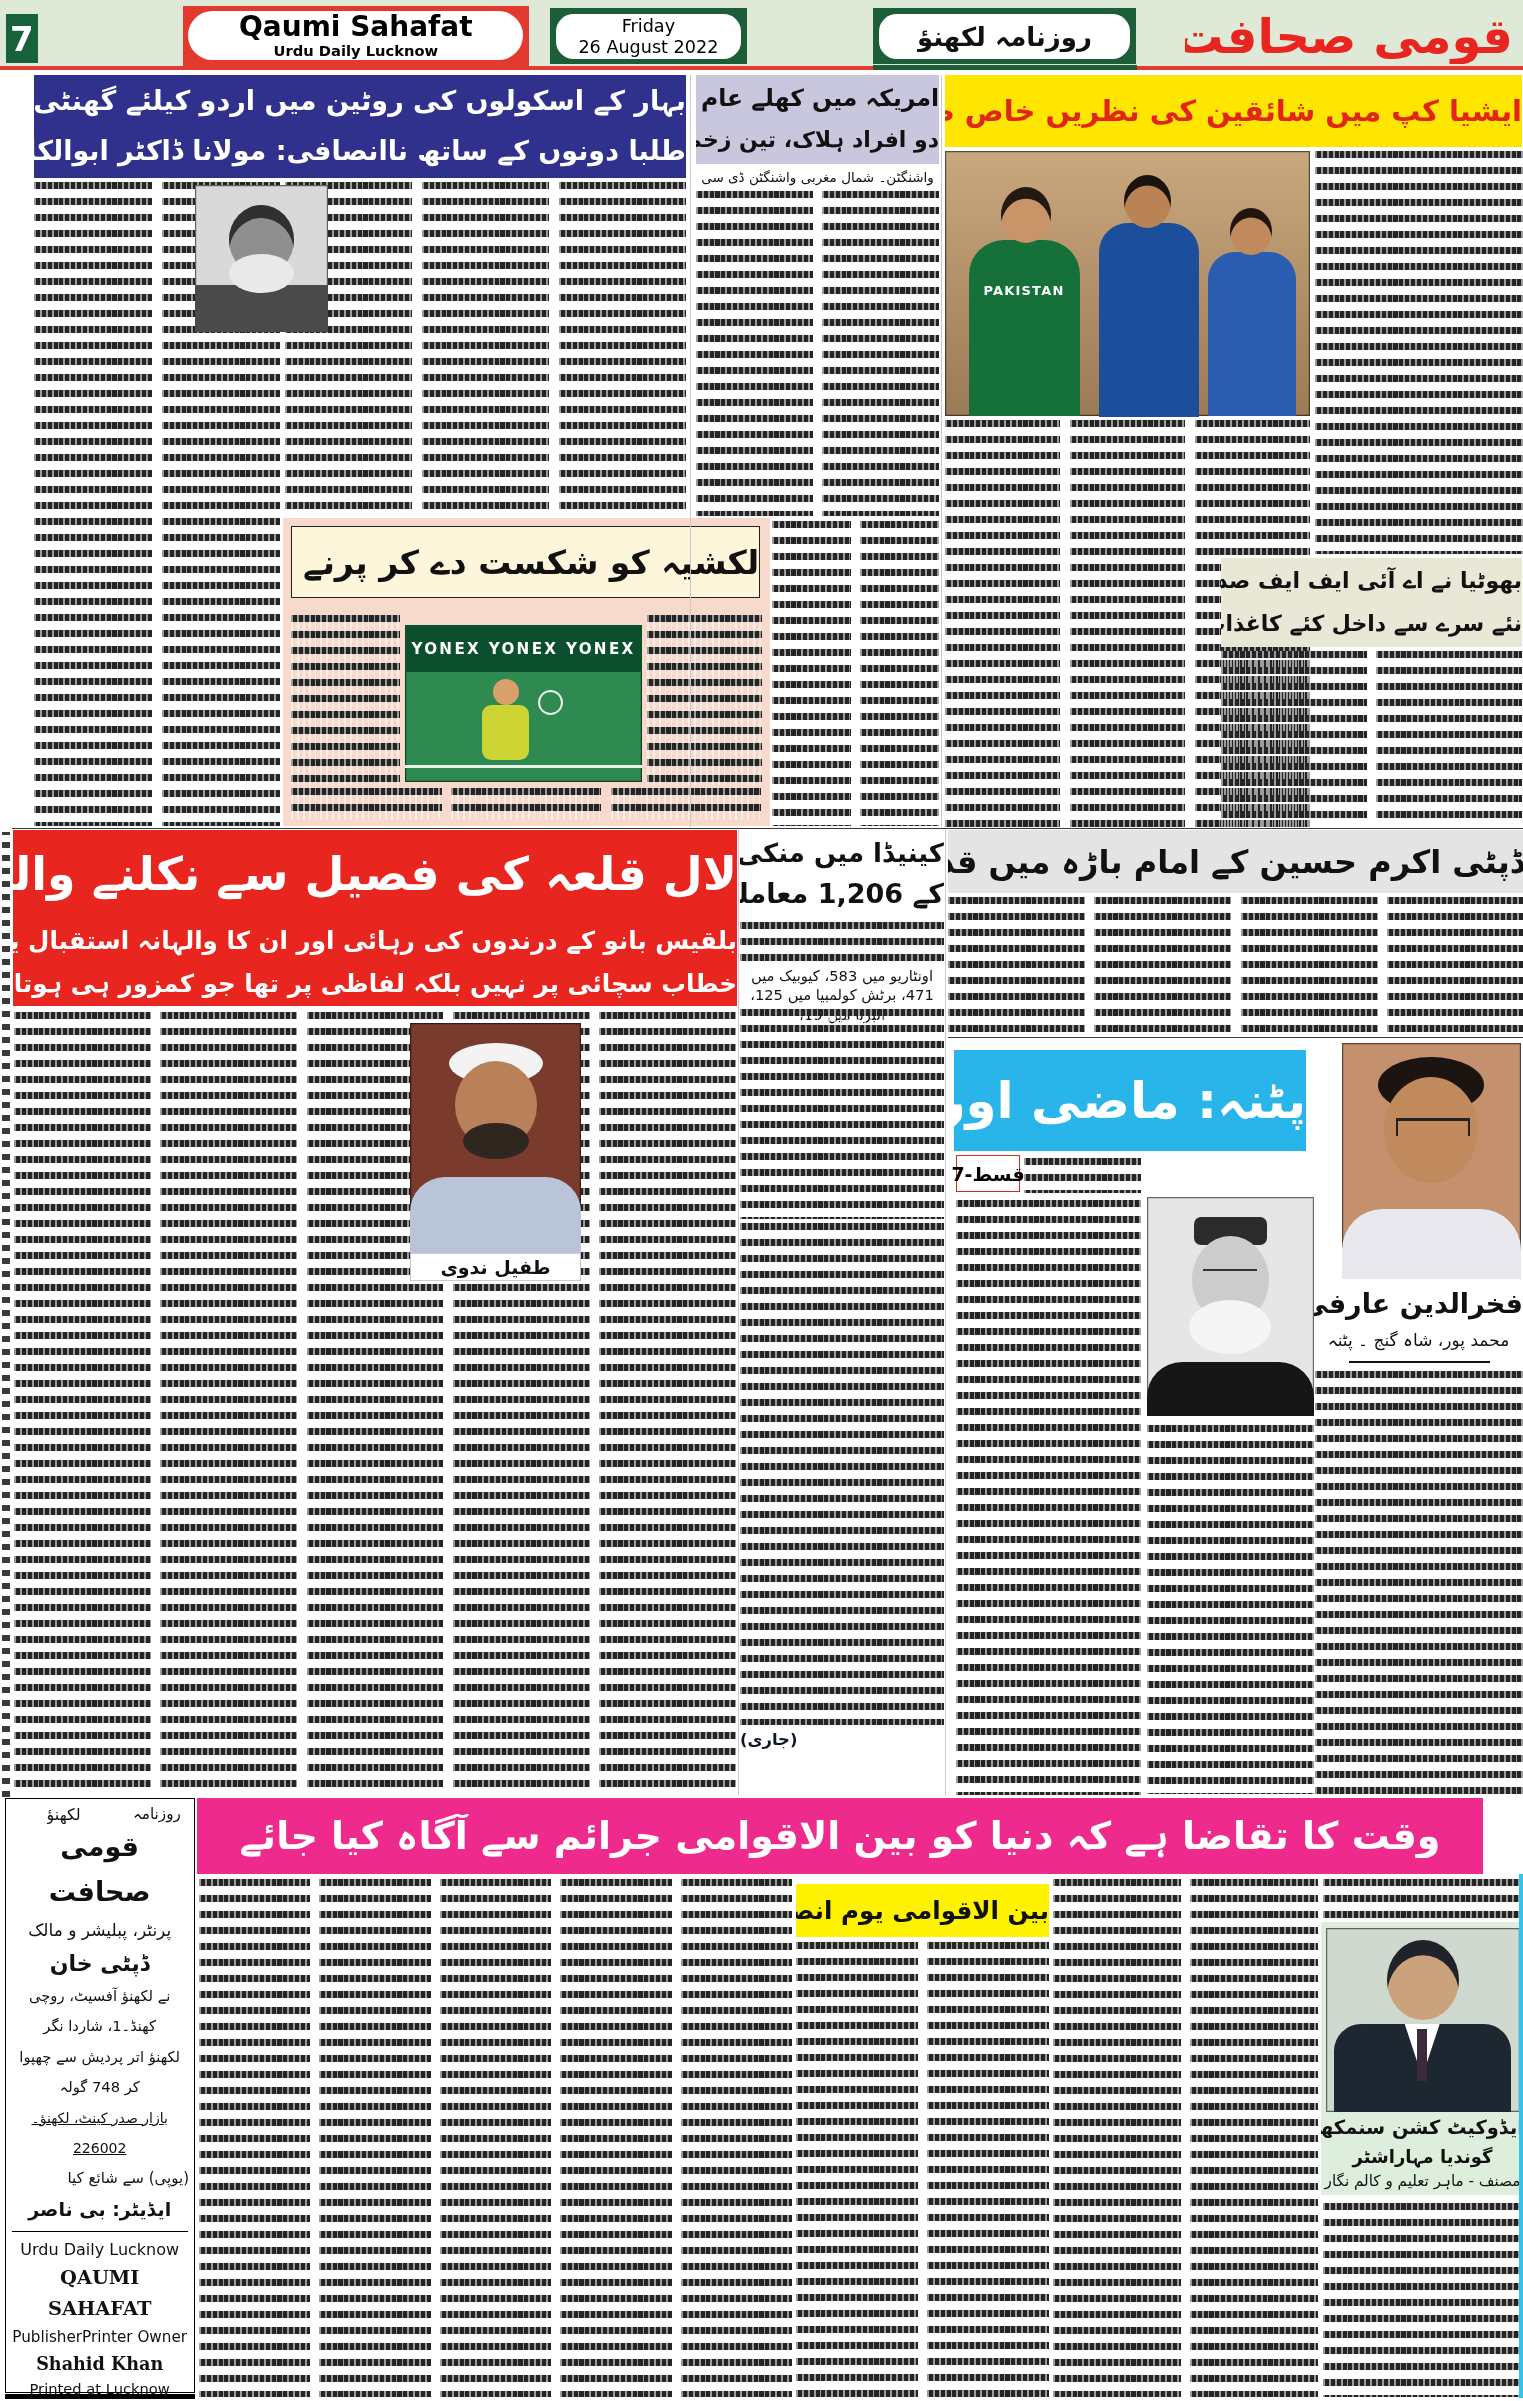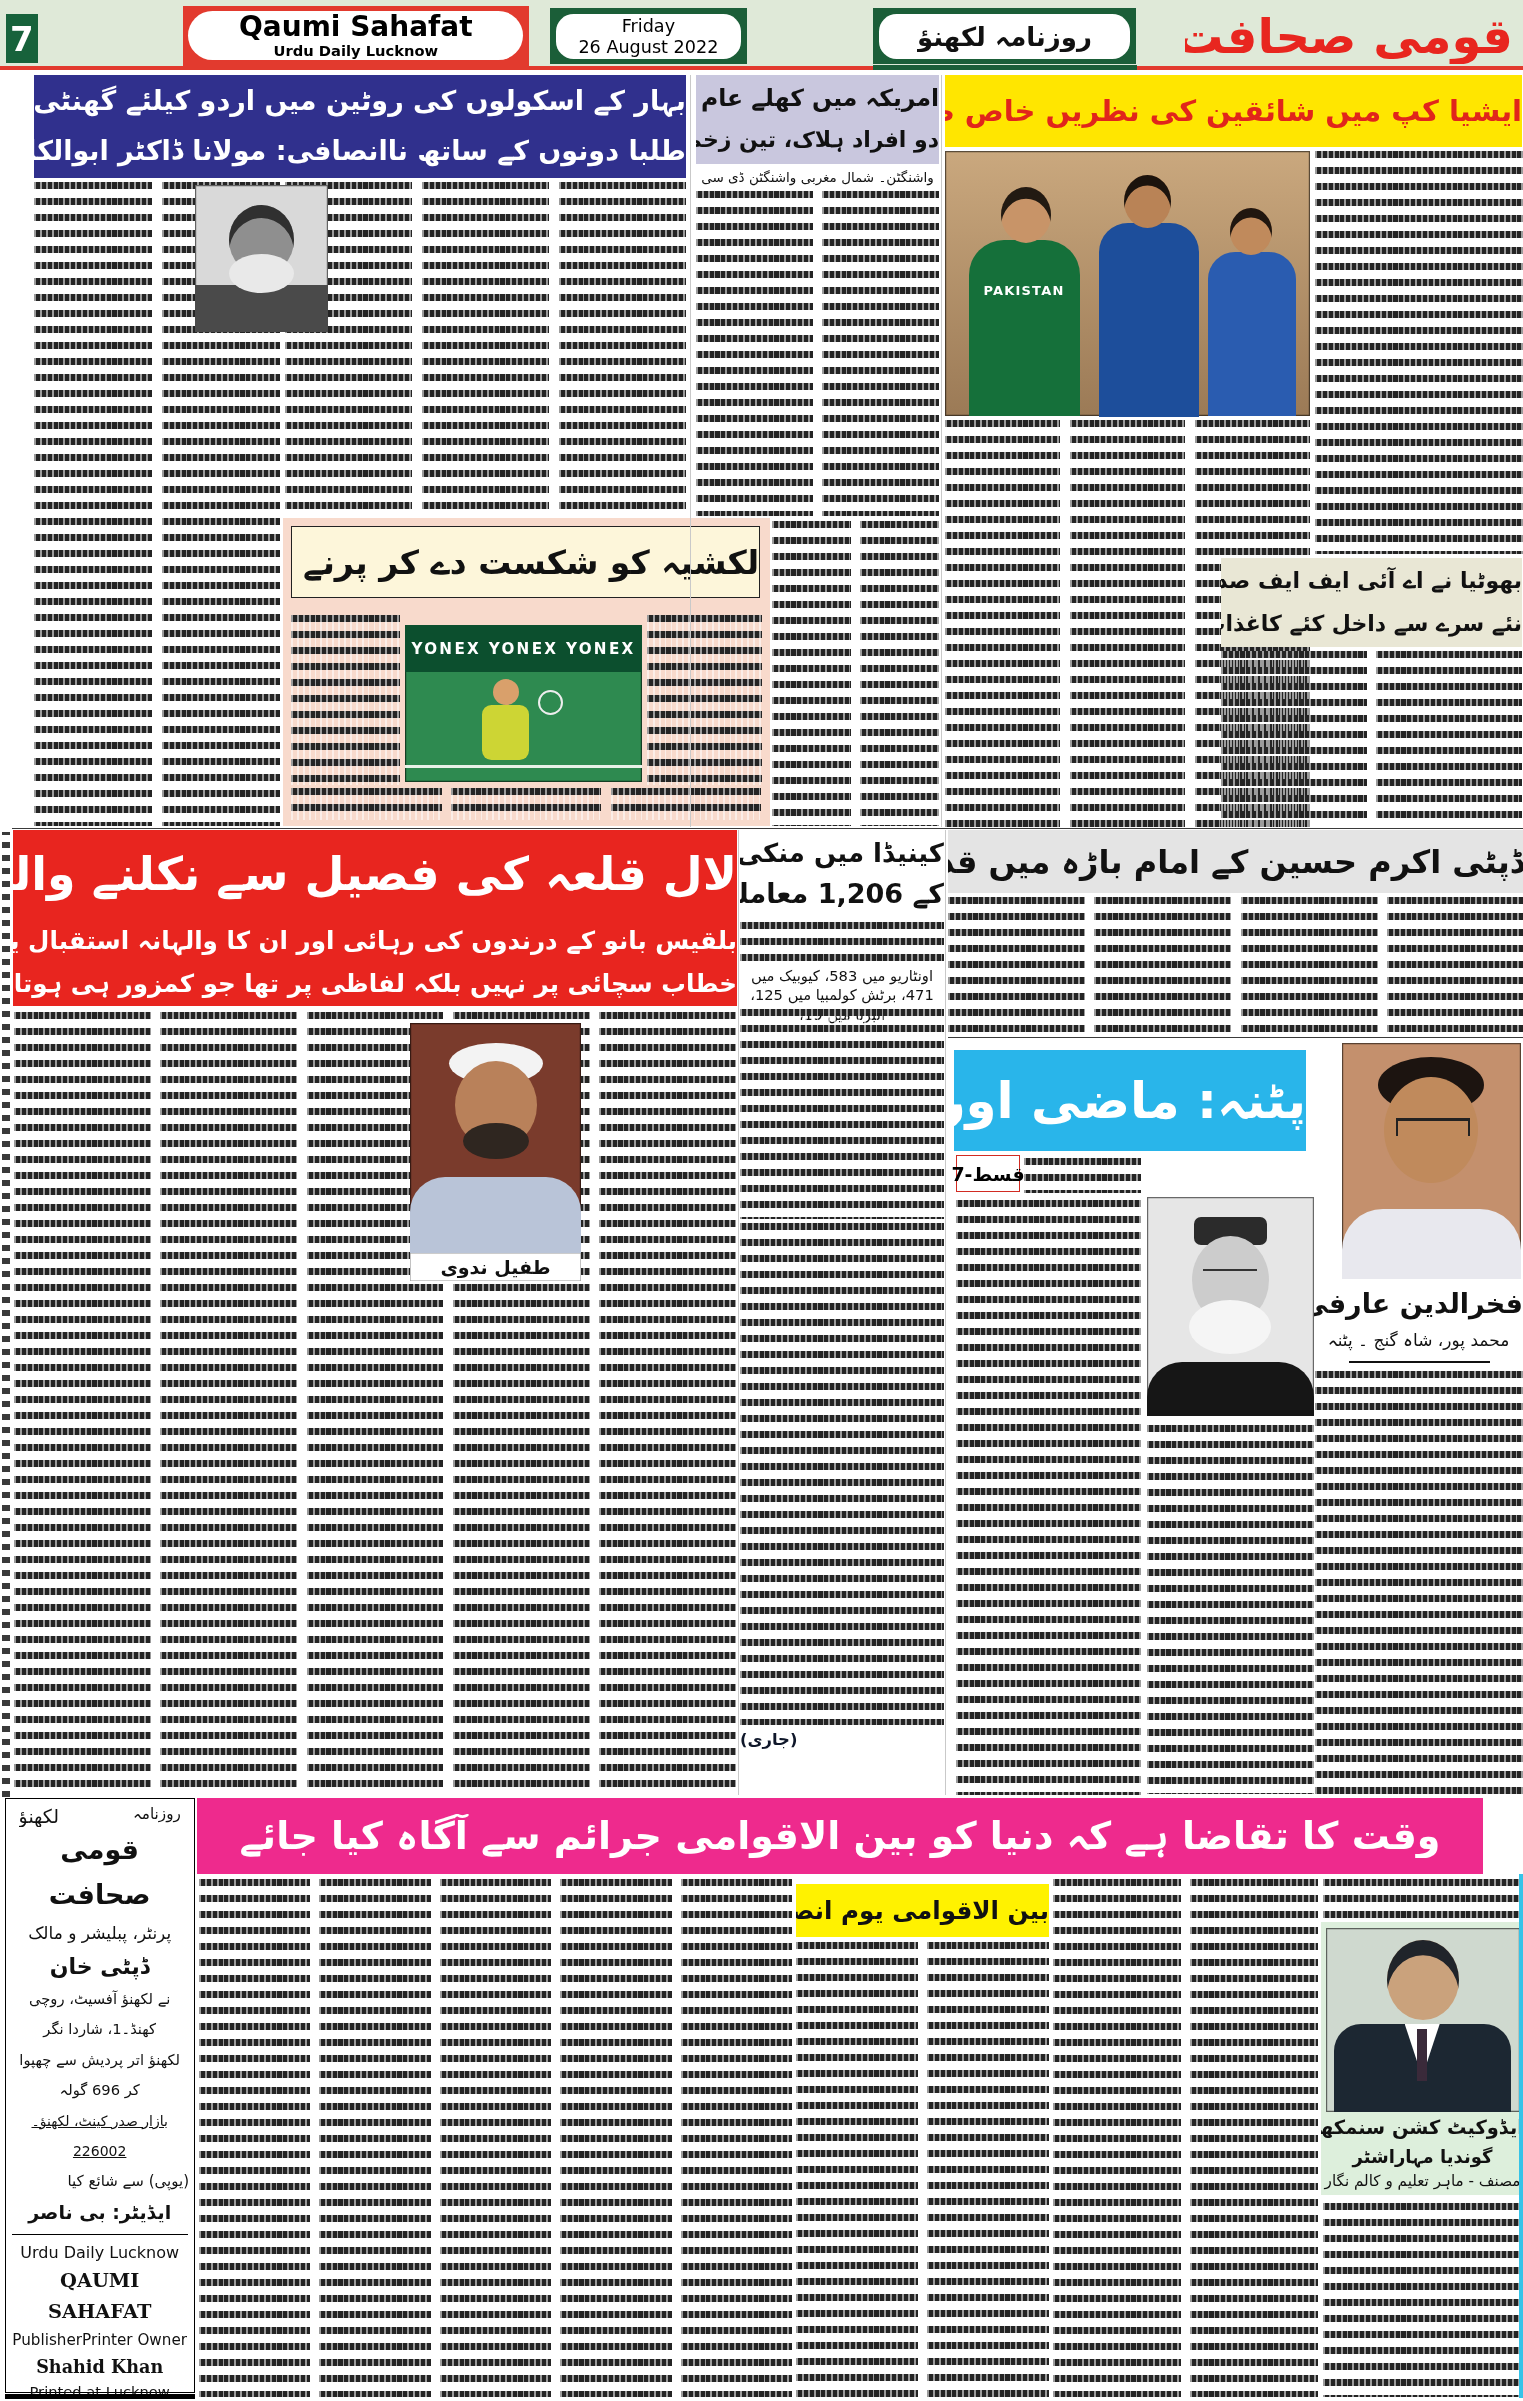--- a/index.html
+++ b/index.html
@@ -268,28 +268,28 @@
     </div>
     <div class="uhl" style="font-size:19.4px;line-height:30.5px;margin-top:191px;">ایڈوکیٹ کشن سنمکھ داس بھونانی</div>
     <div class="uhl" style="font-size:18px;line-height:26px;">گوندیا مہاراشٹر</div>
     <div class="uhl" style="font-size:15.2px;font-weight:normal;line-height:23.5px;">مصنف - ماہر تعلیم و کالم نگار</div>
   </div>
   <div class="abs greek" style="left:1323px;top:2203px;width:197px;height:194px;"></div>
   <div class="abs" style="left:1519px;top:1874px;width:4.7px;height:524px;background:#35c3e8;"></div>
 
   <div class="abs" style="left:4.7px;top:1798px;width:190px;height:595px;border:1.8px solid #000;background:#fff;box-sizing:border-box;padding:5.9px 4.7px;">
     <div style="display:flex;justify-content:space-between;direction:ltr;padding:0 8.2px;">
-      <span class="uhl" style="font-size:19px;font-weight:normal;">لکھنؤ</span>
+      <span class="uhl" style="font-size:16px;font-weight:normal;margin-left:28px;">لکھنؤ</span>
       <span class="uhl" style="font-size:15.2px;font-weight:normal;">روزنامہ</span>
     </div>
     <div class="pbox-line" style="font-size:27px;font-weight:bold;line-height:45px;">قومی صحافت</div>
     <div class="pbox-line" style="font-size:17px;line-height:33px;">پرنٹر، پبلیشر و مالک</div>
     <div class="pbox-line" style="font-size:22px;font-weight:bold;line-height:34px;">ڈپٹی خان</div>
     <div class="pbox-line" style="font-size:14.7px;line-height:30.5px;">نے لکھنؤ آفسیٹ، روچی کھنڈ۔1، شاردا نگر</div>
-    <div class="pbox-line" style="font-size:14.7px;line-height:30.5px;">لکھنؤ اتر پردیش سے چھپوا کر 696 گولہ</div>
+    <div class="pbox-line" style="font-size:14.7px;line-height:30.5px;">لکھنؤ اتر پردیش سے چھپوا کر 748 گولہ</div>
     <div class="pbox-line" style="font-size:14px;line-height:30.5px;text-decoration:underline;">بازار صدر کینٹ، لکھنؤ۔226002</div>
     <div class="pbox-line" style="font-size:15px;line-height:29px;text-align:right;">(یوپی) سے شائع کیا</div>
     <div class="pbox-line" style="font-size:19px;font-weight:bold;line-height:33px;">ایڈیٹر: بی ناصر</div>
     <div style="height:1.2px;background:#000;margin:4.7px 1.2px;"></div>
     <div class="pbox-line" style="font-size:16px;line-height:27px;">Urdu Daily Lucknow</div>
     <div class="pbox-line" style="font-size:19.4px;font-weight:bold;font-family:'DejaVu Serif',serif;line-height:30.5px;">QAUMI SAHAFAT</div>
     <div class="pbox-line" style="font-size:15.2px;line-height:26px;">PublisherPrinter Owner</div>
     <div class="pbox-line" style="font-size:17.6px;font-weight:bold;font-family:'DejaVu Serif',serif;line-height:27px;">Shahid Khan</div>
     <div class="pbox-line" style="font-size:14.7px;line-height:24.6px;">Printed at Lucknow</div>
     <div class="pbox-line" style="font-size:14.7px;line-height:24.6px;">OffsetRuchi Khand-1 Sharda</div>

